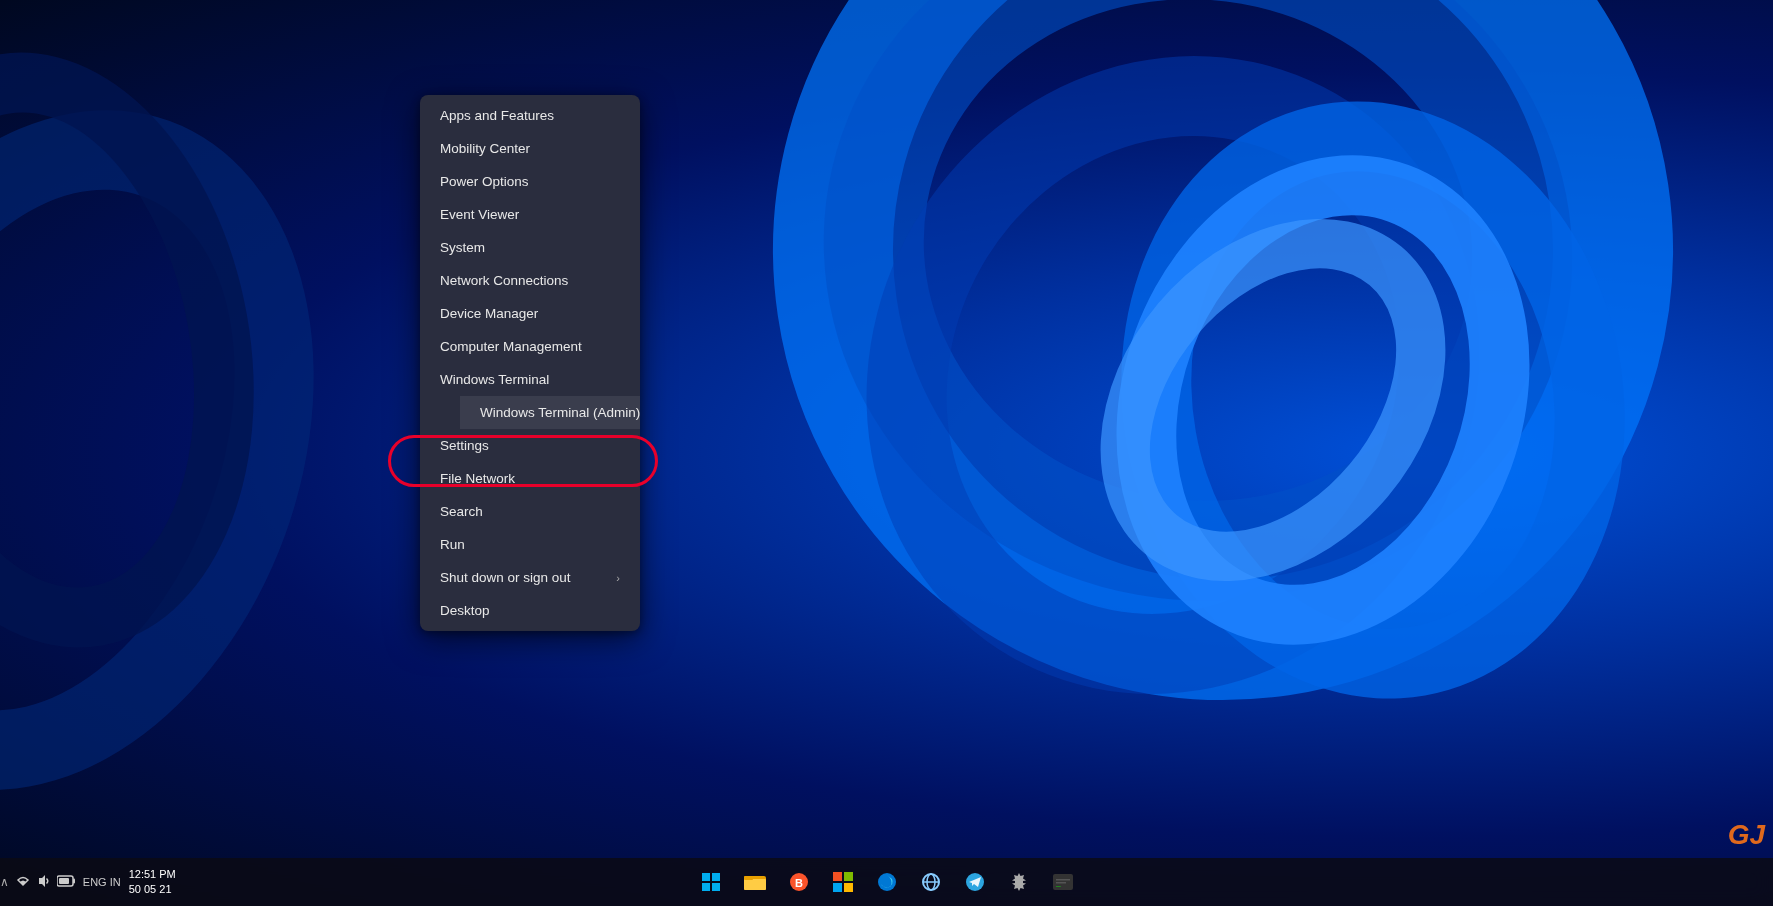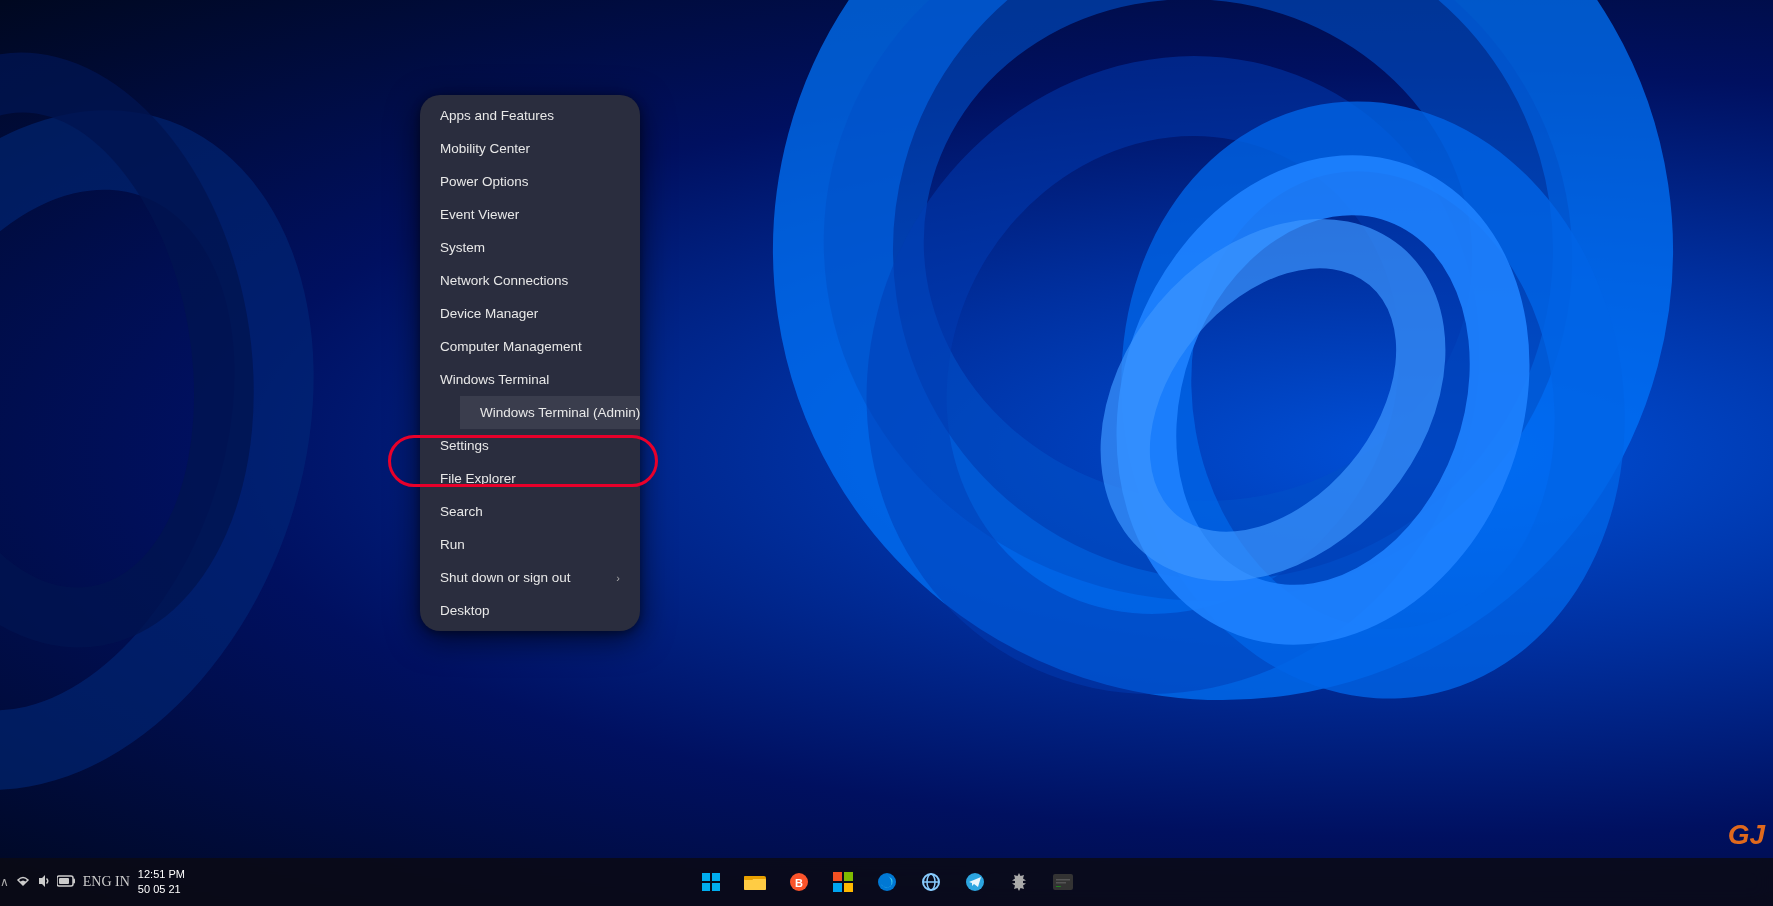--- a/index.html
+++ b/index.html
@@ -176,21 +176,21 @@
       opacity: 0.9;
     }
 
     
     .context-menu {
       position: absolute;
       left: 420px;
       top: 95px;
       width: 220px;
       background: #2a2d3e;
-      border-radius: 20px;
+      border-radius: 8px;
       box-shadow: 0 8px 32px rgba(0,0,0,0.6), 0 2px 8px rgba(0,0,0,0.4);
       z-index: 500;
       padding: 4px 0;
       overflow: hidden;
     }
 
     .menu-item {
       padding: 9px 20px;
       color: #e8e8e8;
       font-size: 13.5px;
@@ -269,21 +269,21 @@
     <div class="menu-item">
       <span>Windows Terminal</span>
     </div>
     <div class="menu-item highlighted">
       <span>Windows Terminal (Admin)</span>
     </div>
     <div class="menu-item">
       <span>Settings</span>
     </div>
     <div class="menu-item">
-      <span>File Explorer</span>
+      <span>File Network</span>
     </div>
     <div class="menu-item">
       <span>Search</span>
     </div>
     <div class="menu-item">
       <span>Run</span>
     </div>
     <div class="menu-item">
       <span>Shut down or sign out</span>
       <span class="menu-chevron">›</span>
@@ -388,21 +388,21 @@
           </svg>
       </span>
       <span style="color:#ccc;font-size:13px;">
         <svg width="18" height="12" viewBox="0 0 18 12">
             <rect x="0" y="1" width="16" height="10" rx="2" fill="none" stroke="#ccc" stroke-width="1.5"></rect>
             <rect x="16" y="3.5" width="2" height="5" rx="1" fill="#ccc"></rect>
             <rect x="2" y="3" width="10" height="6" rx="1" fill="#ccc"></rect>
           </svg>
       </span>
     </div>
-    <div style="color:#ccc;font-size:14px;line-height:1.3;text-align:center;font-family:Liberation Serif, serif;">
+    <div style="color:#ccc;font-size:11px;line-height:1.3;text-align:center;">
       <div>ENG
 IN</div>
     </div>
     <div class="clock">
       <div>12:51 PM</div>
       <div>50 05 21</div>
     </div>
   </div>
 </div>
 

